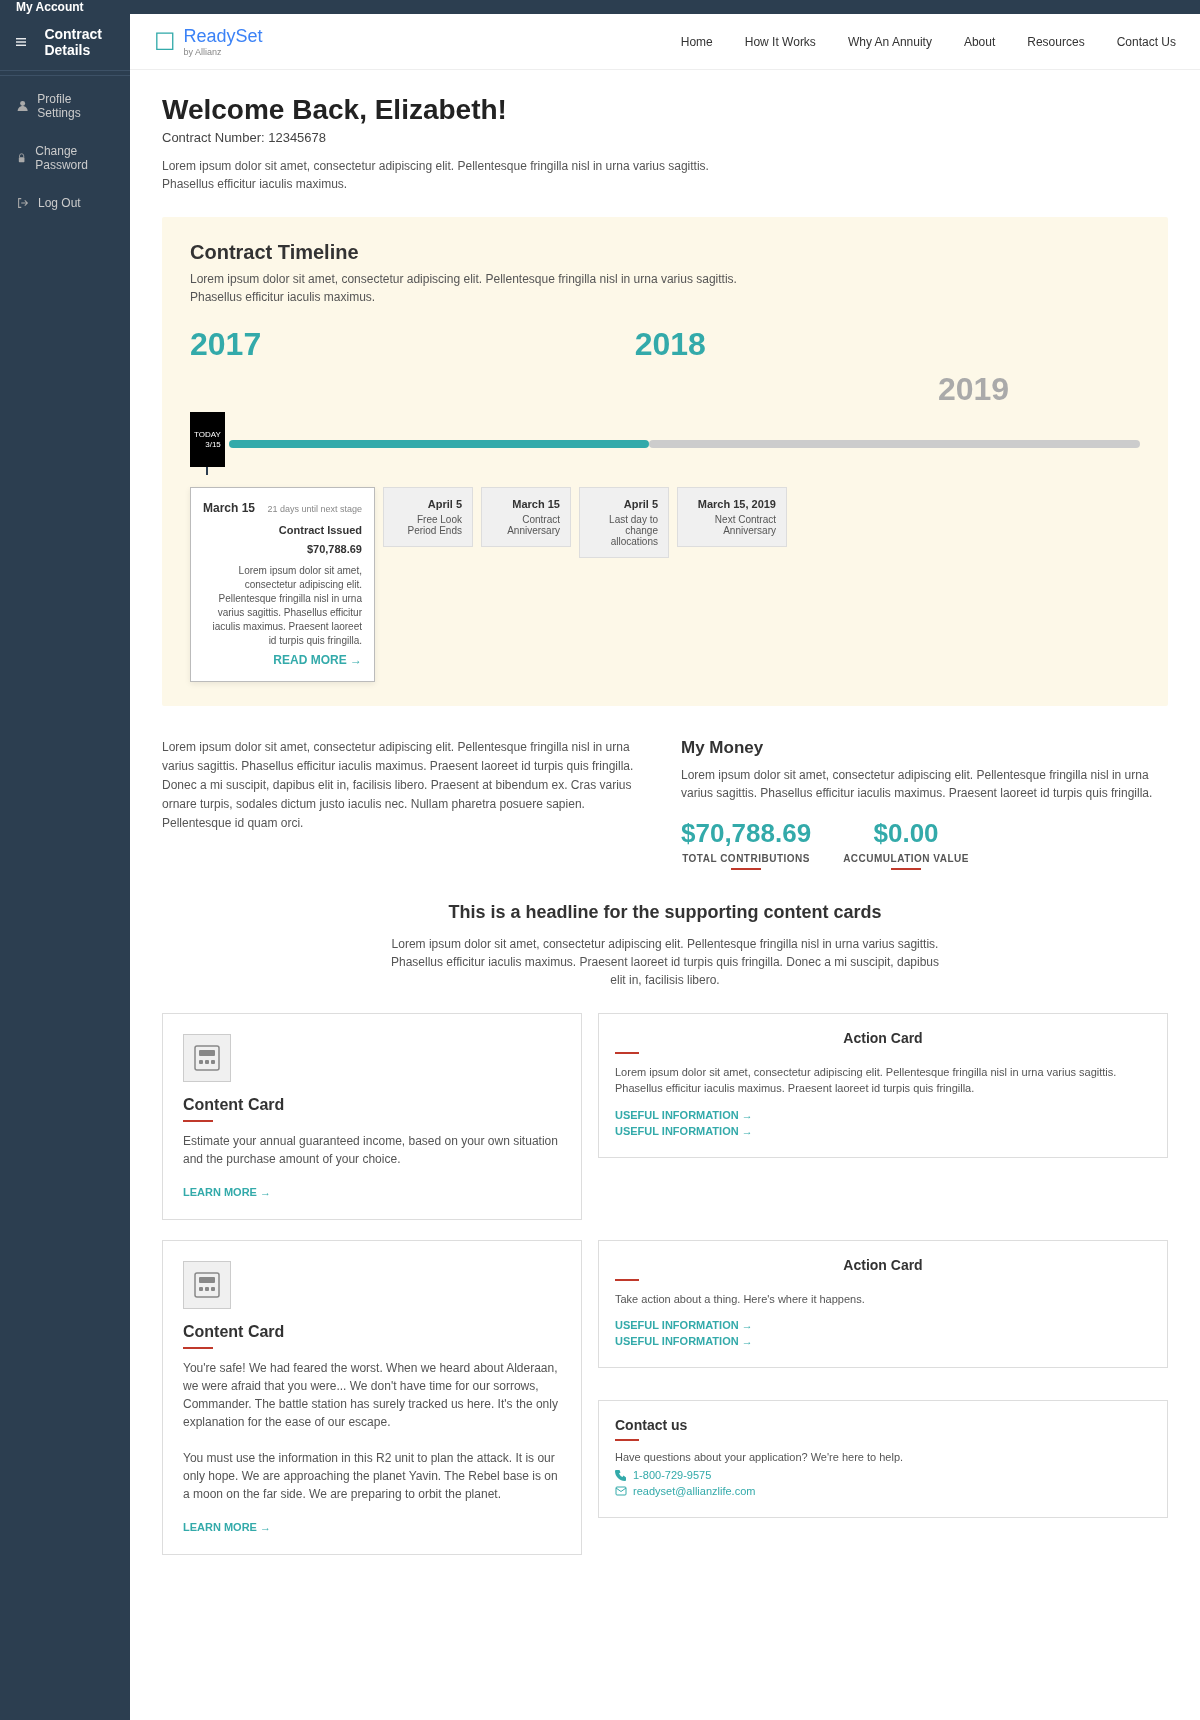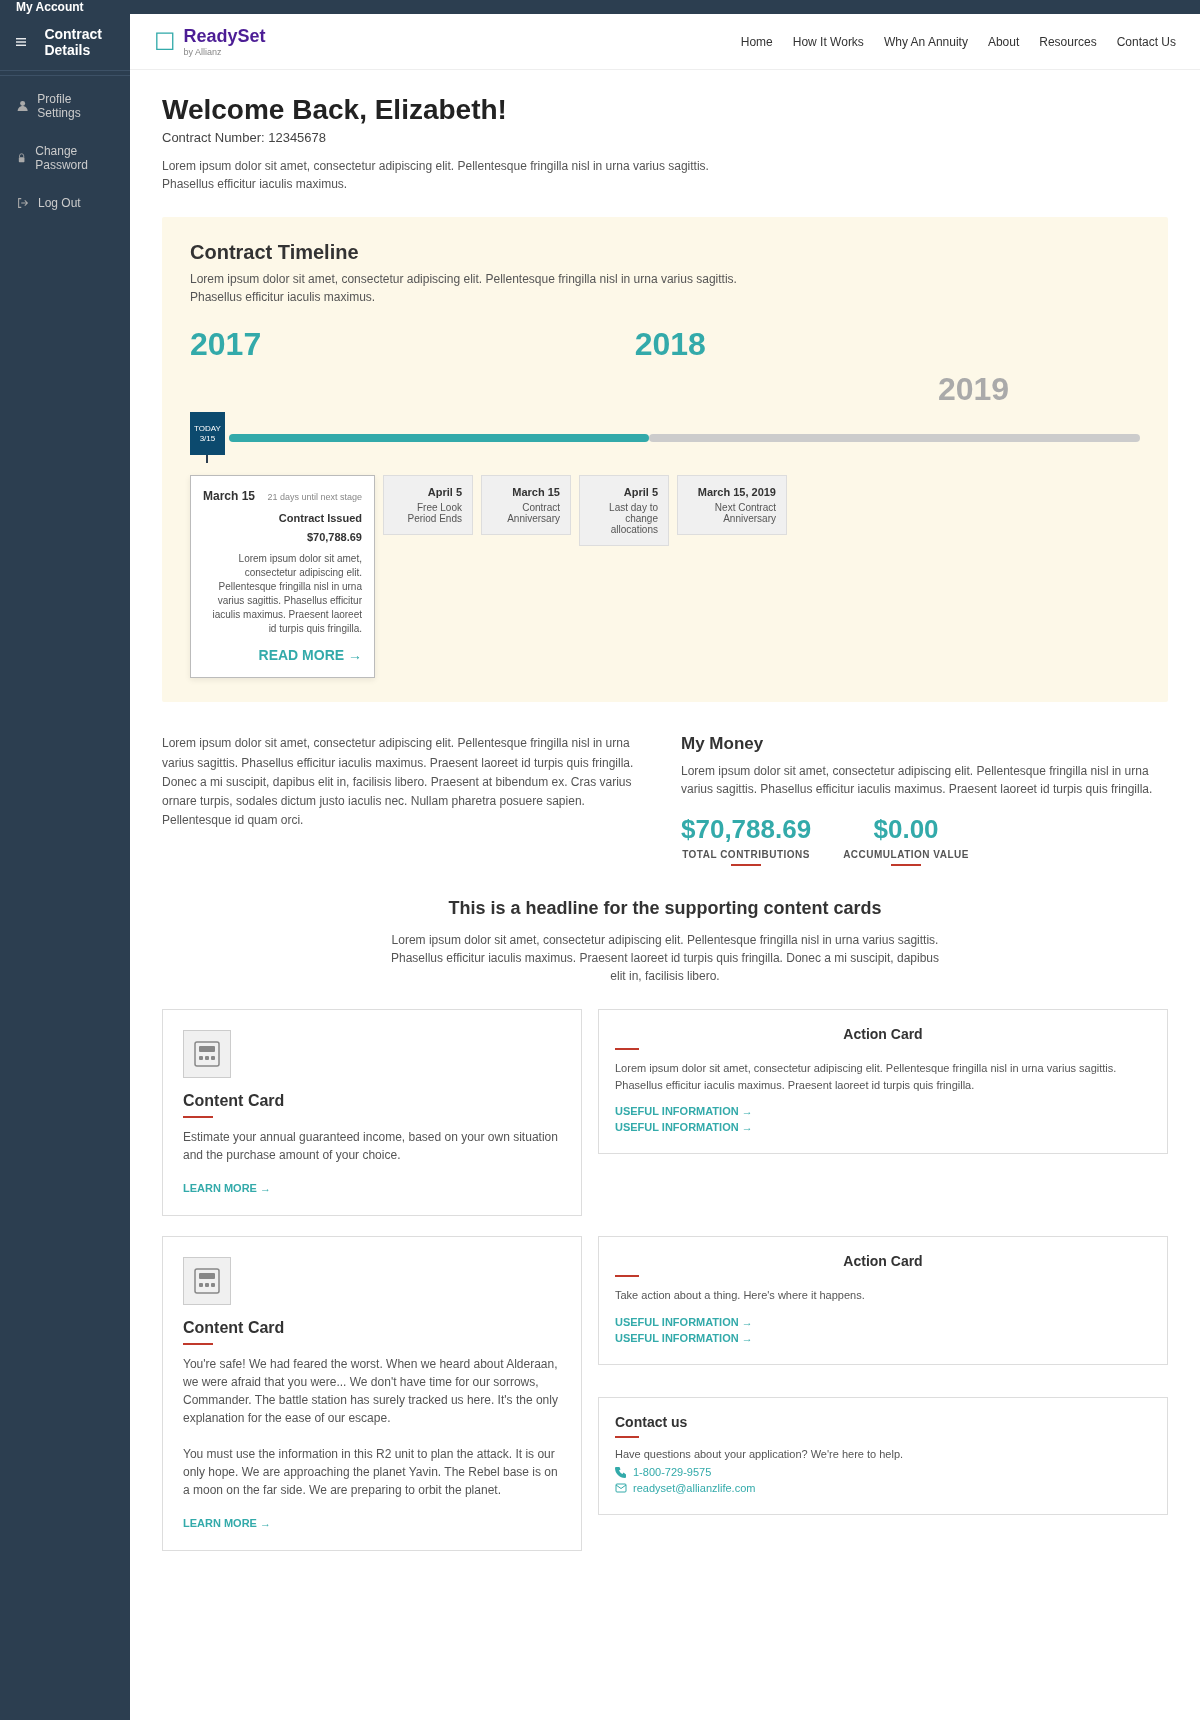--- a/index.html
+++ b/index.html
@@ -20,23 +20,23 @@
     .sidebar-item svg { width: 14px; height: 14px; fill: #aaa; }
     .sidebar-divider { border: none; border-top: 1px solid #3d5166; margin: 4px 0; }
 
     
     .content-area { flex: 1; display: flex; flex-direction: column; }
 
     
     .top-nav { background: #fff; border-bottom: 1px solid #eee; padding: 12px 24px; display: flex; align-items: center; justify-content: space-between; }
     .logo { display: flex; align-items: center; gap: 8px; }
     .logo-bracket { color: #3aa; font-size: 24px; line-height: 1; }
-    .logo-text { font-size: 18px; font-weight: bold; color: #4c1d95; }
+    .logo-text { font-size: 18px; font-weight: normal; color: #3b82f6; }
     .logo-sub { font-size: 9px; color: #888; }
-    .nav-links { display: flex; gap: 20px; font-size: 12px; color: #333; margin-left: 36px; }
+    .nav-links { display: flex; gap: 32px; font-size: 12px; color: #333; margin-left: 36px; }
     .nav-links a { text-decoration: none; color: #333; cursor: pointer; }
 
     
     .page-content { padding: 24px 32px; flex: 1; }
 
     
     .welcome-title { font-size: 28px; font-weight: bold; color: #222; margin-bottom: 4px; }
     .contract-number { font-size: 13px; color: #444; margin-bottom: 12px; }
     .intro-text { font-size: 12px; color: #555; line-height: 1.5; margin-bottom: 24px; max-width: 580px; }
 
@@ -48,21 +48,21 @@
     .year-label.faded { color: #aaa; }
     .timeline-bar { height: 8px; background: #3aa; border-radius: 4px; flex: 1; max-width: 420px; }
     .timeline-bar-gray { height: 8px; background: #ccc; border-radius: 4px; flex: 1; }
     .event-card { background: #fff; border: 1px solid #ddd; padding: 12px; min-width: 160px; max-width: 180px; font-size: 11px; line-height: 1.4; }
     .event-card.active { border: 1px solid #bbb; box-shadow: 0 2px 6px rgba(0,0,0,0.08); }
     .event-date { font-weight: bold; font-size: 12px; margin-bottom: 2px; }
     .event-days { font-size: 10px; color: #888; }
     .event-title { font-weight: bold; font-size: 11px; margin-bottom: 4px; color: #333; }
     .event-amount { font-weight: bold; }
     .event-text { color: #555; margin-top: 6px; font-size: 10px; }
-    .read-more { color: #3aa; font-size: 14px; font-weight: bold; text-decoration: none; display: inline-block; margin-top: 10px; cursor: pointer; }
+    .read-more { color: #3aa; font-size: 12px; font-weight: bold; text-decoration: none; display: inline-block; margin-top: 4px; cursor: pointer; }
 
     
     .my-money-section { display: flex; gap: 32px; margin-bottom: 32px; align-items: flex-start; }
     .my-money-left { flex: 1; font-size: 12px; color: #555; line-height: 1.6; }
     .my-money-right { flex: 1; }
     .my-money-title { font-size: 17px; font-weight: bold; color: #333; margin-bottom: 8px; }
     .my-money-desc { font-size: 12px; color: #555; line-height: 1.5; margin-bottom: 16px; }
     .money-values { display: flex; gap: 32px; }
     .money-value-block { text-align: center; }
     .money-amount { font-size: 26px; font-weight: bold; color: #3aa; }
@@ -91,21 +91,21 @@
     .action-link { color: #3aa; font-size: 11px; font-weight: bold; text-decoration: none; cursor: pointer; display: block; margin-bottom: 4px; }
 
     
     .contact-card { background: #fff; border: 1px solid #ddd; padding: 16px; margin-top: 16px; }
     .contact-title { font-size: 14px; font-weight: bold; color: #333; margin-bottom: 6px; }
     .contact-underline { width: 24px; height: 2px; background: #c0392b; margin-bottom: 10px; }
     .contact-text { font-size: 11px; color: #555; margin-bottom: 6px; }
     .contact-item { display: flex; align-items: center; gap: 6px; font-size: 11px; color: #3aa; margin-bottom: 4px; }
 
     .right-col { flex: 1; display: flex; flex-direction: column; gap: 16px; }
-    .today-box { background: #0c4a6e; color: #fff; font-size: 8px; padding: 12px 4px; text-align: center; line-height: 1.2; white-space: nowrap; }
+    .today-box { background: #000000; color: #fff; font-size: 8px; padding: 18px 4px; text-align: right; line-height: 1.2; white-space: nowrap; }
 
     .events-row { display: flex; gap: 8px; align-items: flex-start; text-align: right; }
 
     .small-event-card { background: #f0f0f0; border: 1px solid #ddd; padding: 10px; font-size: 10px; }
     .small-event-date { font-weight: bold; font-size: 11px; margin-bottom: 4px; }
     .small-event-title { color: #555; }
   </style>
 </head>
 <body>
 

